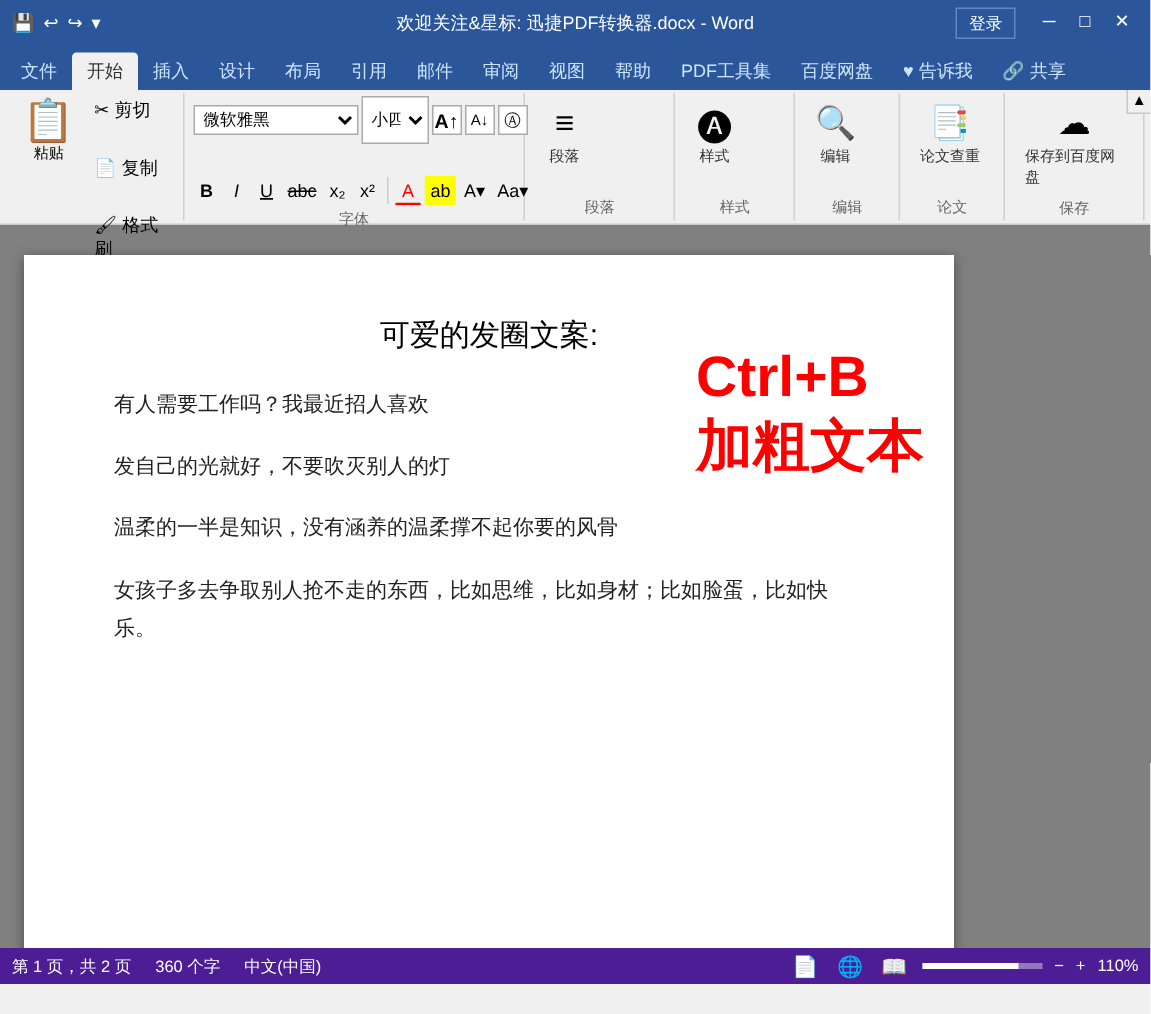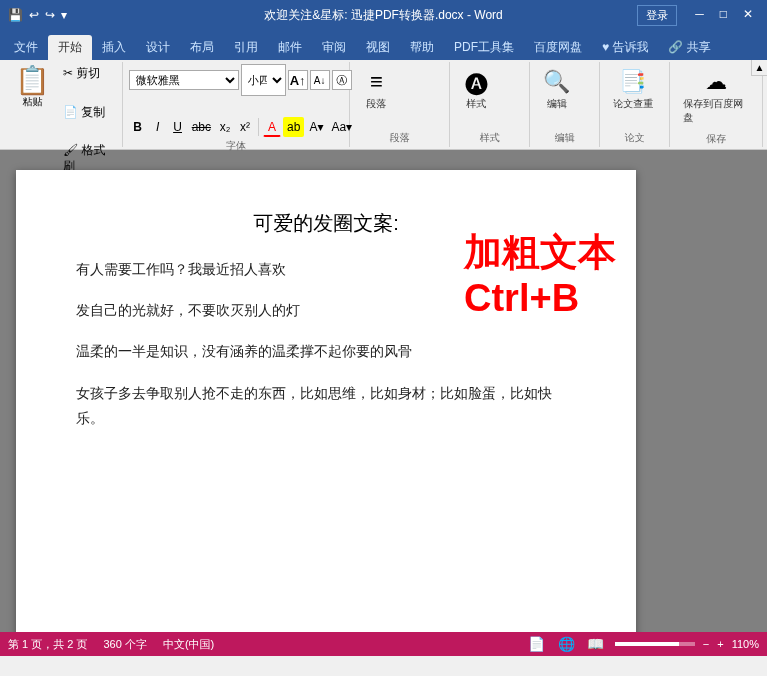--- a/index.html
+++ b/index.html
@@ -266,21 +266,21 @@
       color: red;
       font-size: 38px;
       font-weight: bold;
       font-family: Arial, sans-serif;
       line-height: 1.2;
     }
 
     
     #status-bar {
       height: 24px;
-      background: #be185d;
+      background: #4c1d95;
       display: flex;
       align-items: center;
       padding: 0 8px;
       gap: 16px;
       color: white;
       font-size: 11px;
     }
     #status-bar-right {
       margin-left: auto;
       display: flex;
@@ -456,22 +456,22 @@
 
 <div id="doc-area">
   <div id="page">
     <div id="page-title">可爱的发圈文案:</div>
     <div class="doc-line">有人需要工作吗？我最近招人喜欢</div>
     <div class="doc-line">发自己的光就好，不要吹灭别人的灯</div>
     <div class="doc-line">温柔的一半是知识，没有涵养的温柔撑不起你要的风骨</div>
     <div class="doc-line">女孩子多去争取别人抢不走的东西，比如思维，比如身材；比如脸蛋，比如快乐。</div>
 
     <div id="ctrl-b-overlay">
+      <div>Ctrl+B</div>
       <div>加粗文本</div>
-      <div>Ctrl+B</div>
     </div>
   </div>
 </div>
 
 <div id="status-bar">
   <span>第 1 页，共 2 页</span>
   <span>360 个字</span>
   <span>中文(中国)</span>
   <div id="status-bar-right">
     <span class="view-btn">📄</span>

